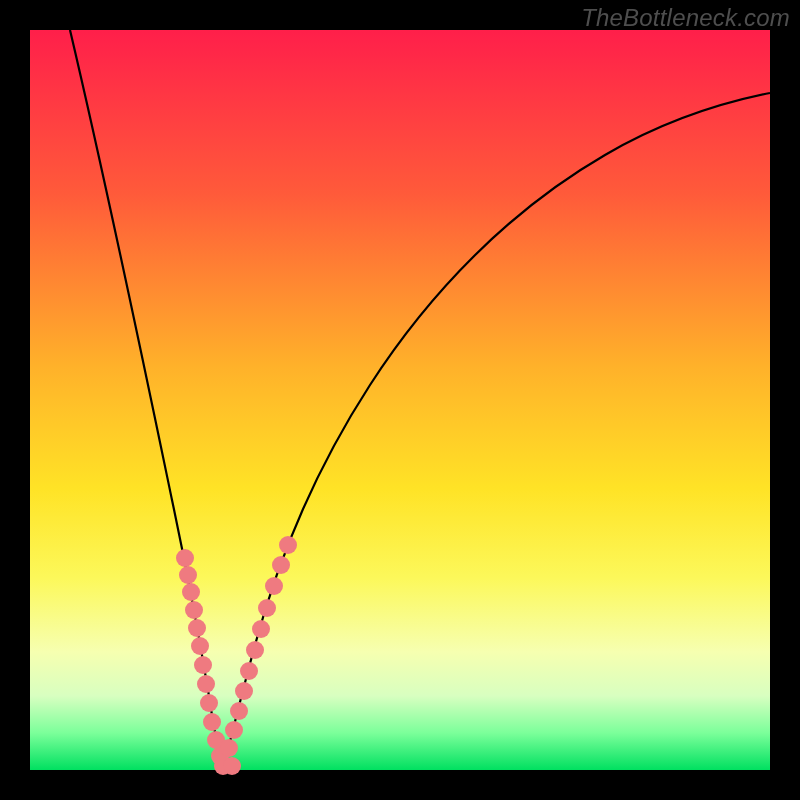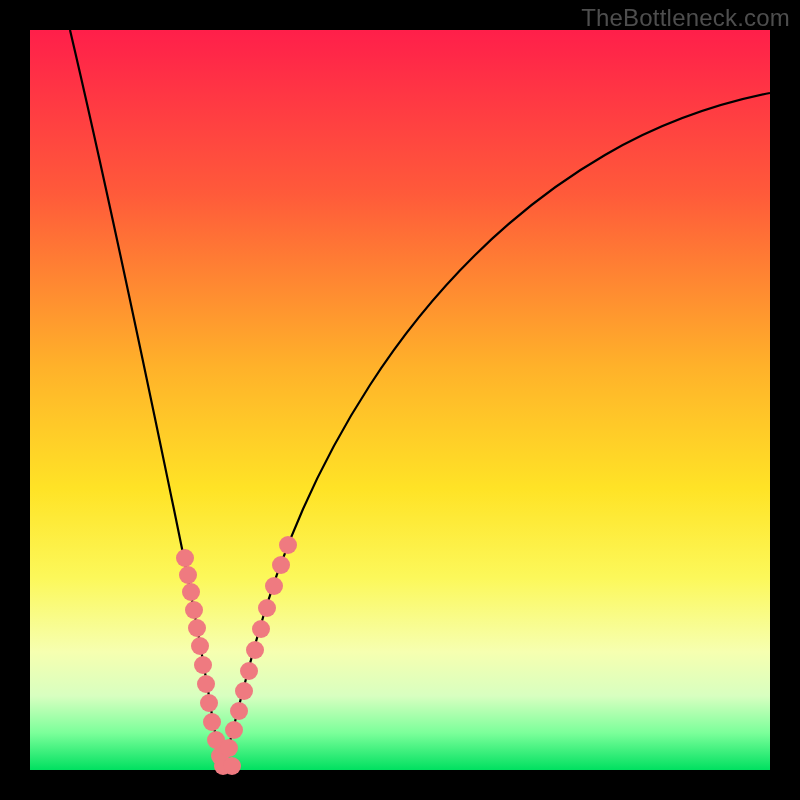--- a/index.html
+++ b/index.html
@@ -11,20 +11,21 @@
     background: #000;
     font-family: Arial, Helvetica, sans-serif;
   }
   .frame {
     position: absolute;
     left: 0;
     top: 0;
     width: 800px;
     height: 800px;
     background: #000;
+    font-style: italic;
   }
   .plot-box {
     position: absolute;
     left: 30px;
     top: 30px;
     width: 740px;
     height: 740px;
     
     background: linear-gradient(
       to bottom,

